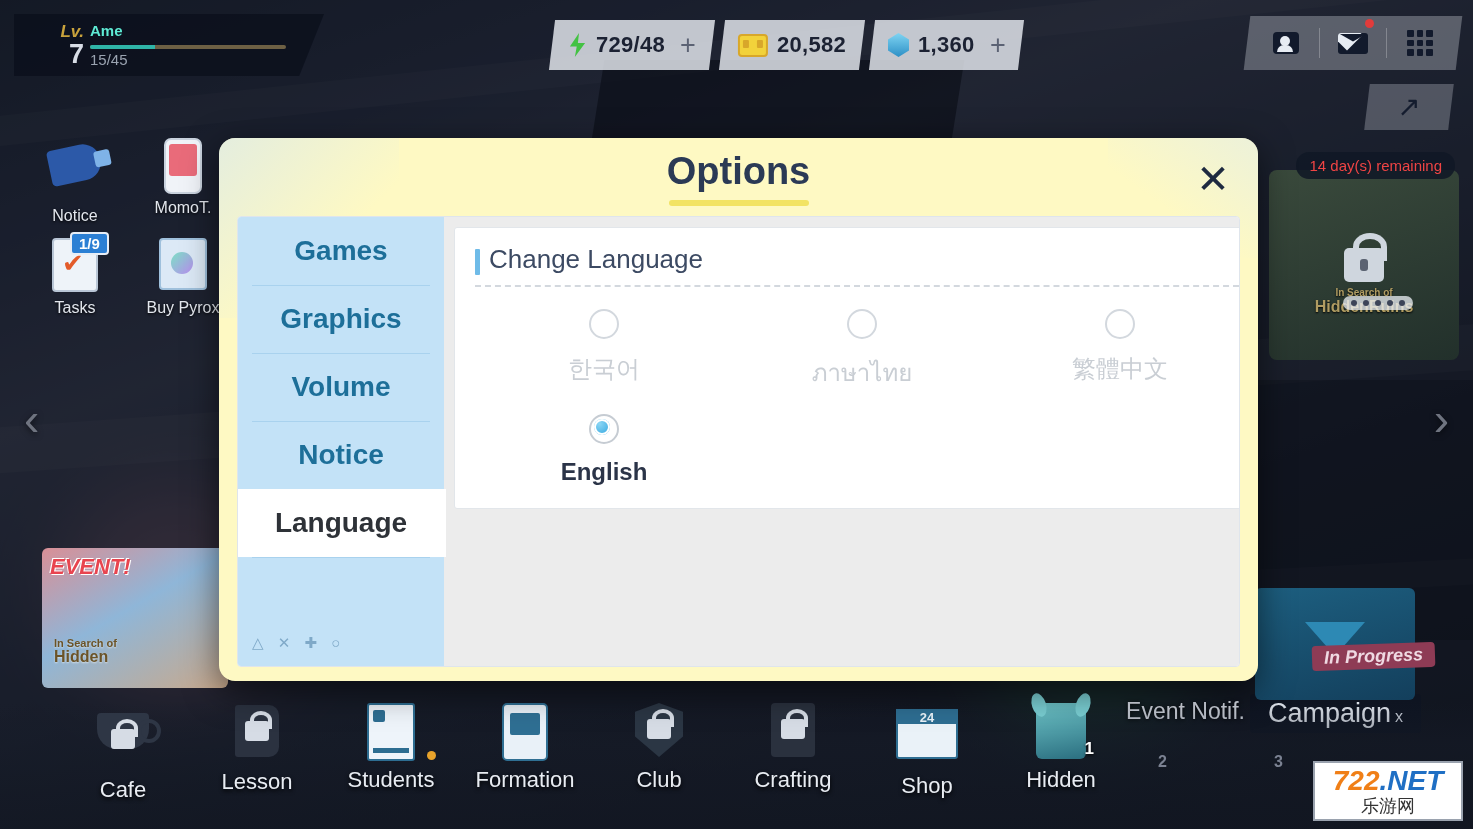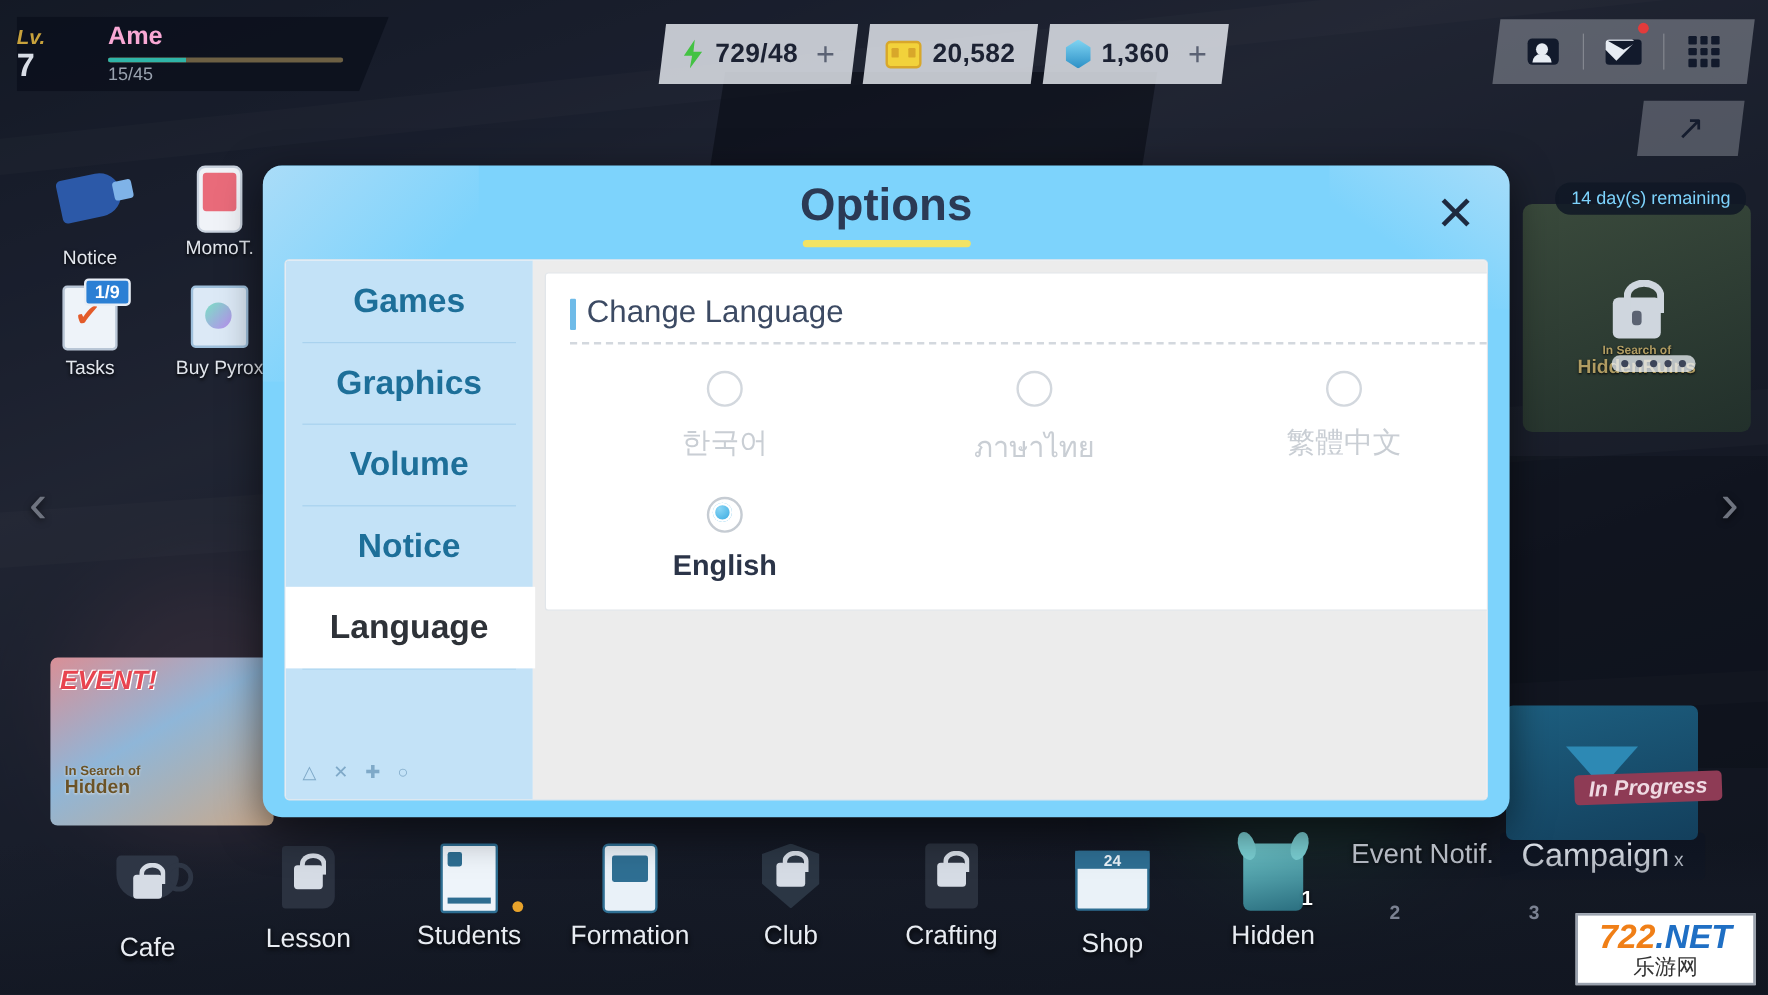--- a/index.html
+++ b/index.html
@@ -22,25 +22,25 @@
   .scene-dim{position:absolute;inset:0;background:rgba(6,9,18,.62);}
 
   
   #topbar{position:absolute;left:0;top:0;width:1473px;height:88px;}
   .player-card{
     position:absolute;left:14px;top:14px;width:310px;height:62px;
     background:rgba(11,16,28,.82);
     clip-path:polygon(0 0,100% 0,92% 100%,0 100%);
     display:flex;align-items:center;
   }
-  .lv-box{width:70px;text-align:left;color:#fff;line-height:1;}
+  .lv-box{width:70px;text-align:right;color:#fff;line-height:1;}
   .lv-tag{font-size:17px;font-weight:bold;font-style:italic;color:#c8a23c;}
   .lv-num{font-size:27px;font-weight:bold;color:#d8dde6;margin-top:1px;}
   .pl-info{flex:1;padding-left:6px;}
-  .pl-name{color:#f9a8d4;font-size:21px;font-weight:bold;line-height:1;}
+  .pl-name{color:#5eead4;font-size:15px;font-weight:bold;line-height:1;}
   .pl-bar{width:196px;height:4px;background:#6d6044;margin-top:7px;border-radius:2px;overflow:hidden;}
   .pl-bar i{display:block;height:100%;width:33%;background:#2fb5a8;}
   .pl-exp{color:#9aa3b0;font-size:15px;margin-top:2px;}
 
   .res-group{position:absolute;left:552px;top:20px;display:flex;align-items:center;}
   .res-pill{
     height:50px;display:flex;align-items:center;gap:9px;padding:0 16px;
     background:rgba(236,240,246,.80);
     transform:skewX(-7deg);
   }
@@ -105,21 +105,21 @@
   .rt-banner{position:absolute;right:14px;top:170px;width:190px;height:190px;border-radius:8px;
     background:linear-gradient(160deg,#3a4a3c,#22302b);overflow:hidden;cursor:pointer;}
   .rt-lock{position:absolute;left:50%;top:78px;transform:translateX(-50%);width:40px;height:34px;
     background:#cfd6de;border-radius:5px;}
   .rt-lock:before{content:"";position:absolute;left:9px;top:-15px;width:22px;height:22px;border:6px solid #cfd6de;
     border-radius:50% 50% 0 0;border-bottom:none;}
   .rt-lock:after{content:"";position:absolute;left:16px;top:11px;width:8px;height:12px;background:#5b6372;border-radius:3px;}
   .rt-title{position:absolute;left:0;right:0;top:118px;text-align:center;color:#b09c62;font-size:16px;font-weight:bold;
     text-shadow:0 1px 2px #000;line-height:1.05;}
   .rt-title small{display:block;font-size:10px;}
-  .days-pill{position:absolute;right:18px;top:152px;background:rgba(16,24,38,.88);color:#7dd3fc;
+  .days-pill{position:absolute;right:18px;top:152px;background:rgba(16,24,38,.88);color:#ef4444;
     font-size:15px;padding:5px 13px;border-radius:13px;white-space:nowrap;}
   .dots{position:absolute;right:60px;top:296px;background:rgba(236,240,246,.75);border-radius:10px;padding:4px 8px;display:flex;gap:6px;}
   .dots i{width:6px;height:6px;border-radius:50%;background:#3c4458;display:block;}
 
   .campaign{position:absolute;right:52px;bottom:96px;text-align:center;cursor:pointer;}
   .camp-card{width:160px;height:112px;background:linear-gradient(165deg,#1d5f80,#133f5c);border-radius:6px;position:relative;margin:0 auto;}
   .camp-card:after{content:"";position:absolute;left:50%;top:34px;transform:translateX(-50%);width:0;height:0;
     border-left:30px solid transparent;border-right:30px solid transparent;border-top:34px solid #2d89b4;}
   .inprog{position:absolute;right:-14px;top:56px;background:#8e3b55;color:#efd9e2;font-style:italic;font-weight:bold;
     font-size:18px;padding:2px 12px;border-radius:4px;transform:rotate(-2deg);}
@@ -161,21 +161,21 @@
 
   .watermark{position:absolute;right:10px;bottom:8px;width:146px;height:56px;background:#fff;border:2px solid #9aa2ae;
     display:flex;flex-direction:column;align-items:center;justify-content:center;line-height:1;}
   .wm1{font-size:28px;font-weight:bold;font-style:italic;}
   .wm1 .o{color:#f07f17;}
   .wm1 .b{color:#1f6fc4;}
   .wm2{font-size:18px;color:#333;margin-top:2px;}
 
   
   #dialog{position:absolute;left:219px;top:138px;width:1039px;height:543px;
-    background:#7dd3fc;border-radius:16px;box-shadow:0 10px 34px rgba(0,0,0,.55);overflow:hidden;}
+    background:#fef9c3;border-radius:16px;box-shadow:0 10px 34px rgba(0,0,0,.55);overflow:hidden;}
   .dlg-deco{position:absolute;left:0;top:0;width:180px;height:180px;opacity:.55;
     background:linear-gradient(135deg,#cfe4f5 0%,rgba(207,228,245,0) 62%);}
   .dlg-deco2{position:absolute;right:0;top:0;width:150px;height:120px;opacity:.45;
     background:linear-gradient(215deg,#d7e8f6 0%,rgba(215,232,246,0) 60%);}
   .dlg-head{position:relative;height:74px;}
   .dlg-title{position:absolute;left:0;right:0;top:12px;text-align:center;color:#2b3a55;font-size:38px;font-weight:bold;}
   .dlg-uline{position:absolute;left:50%;transform:translateX(-50%);top:62px;width:140px;height:6px;background:#f2e364;border-radius:3px;}
   .dlg-close{position:absolute;right:22px;top:18px;width:46px;height:46px;display:flex;align-items:center;justify-content:center;
     cursor:pointer;color:#1e2a40;font-size:40px;font-weight:300;line-height:1;}
 

